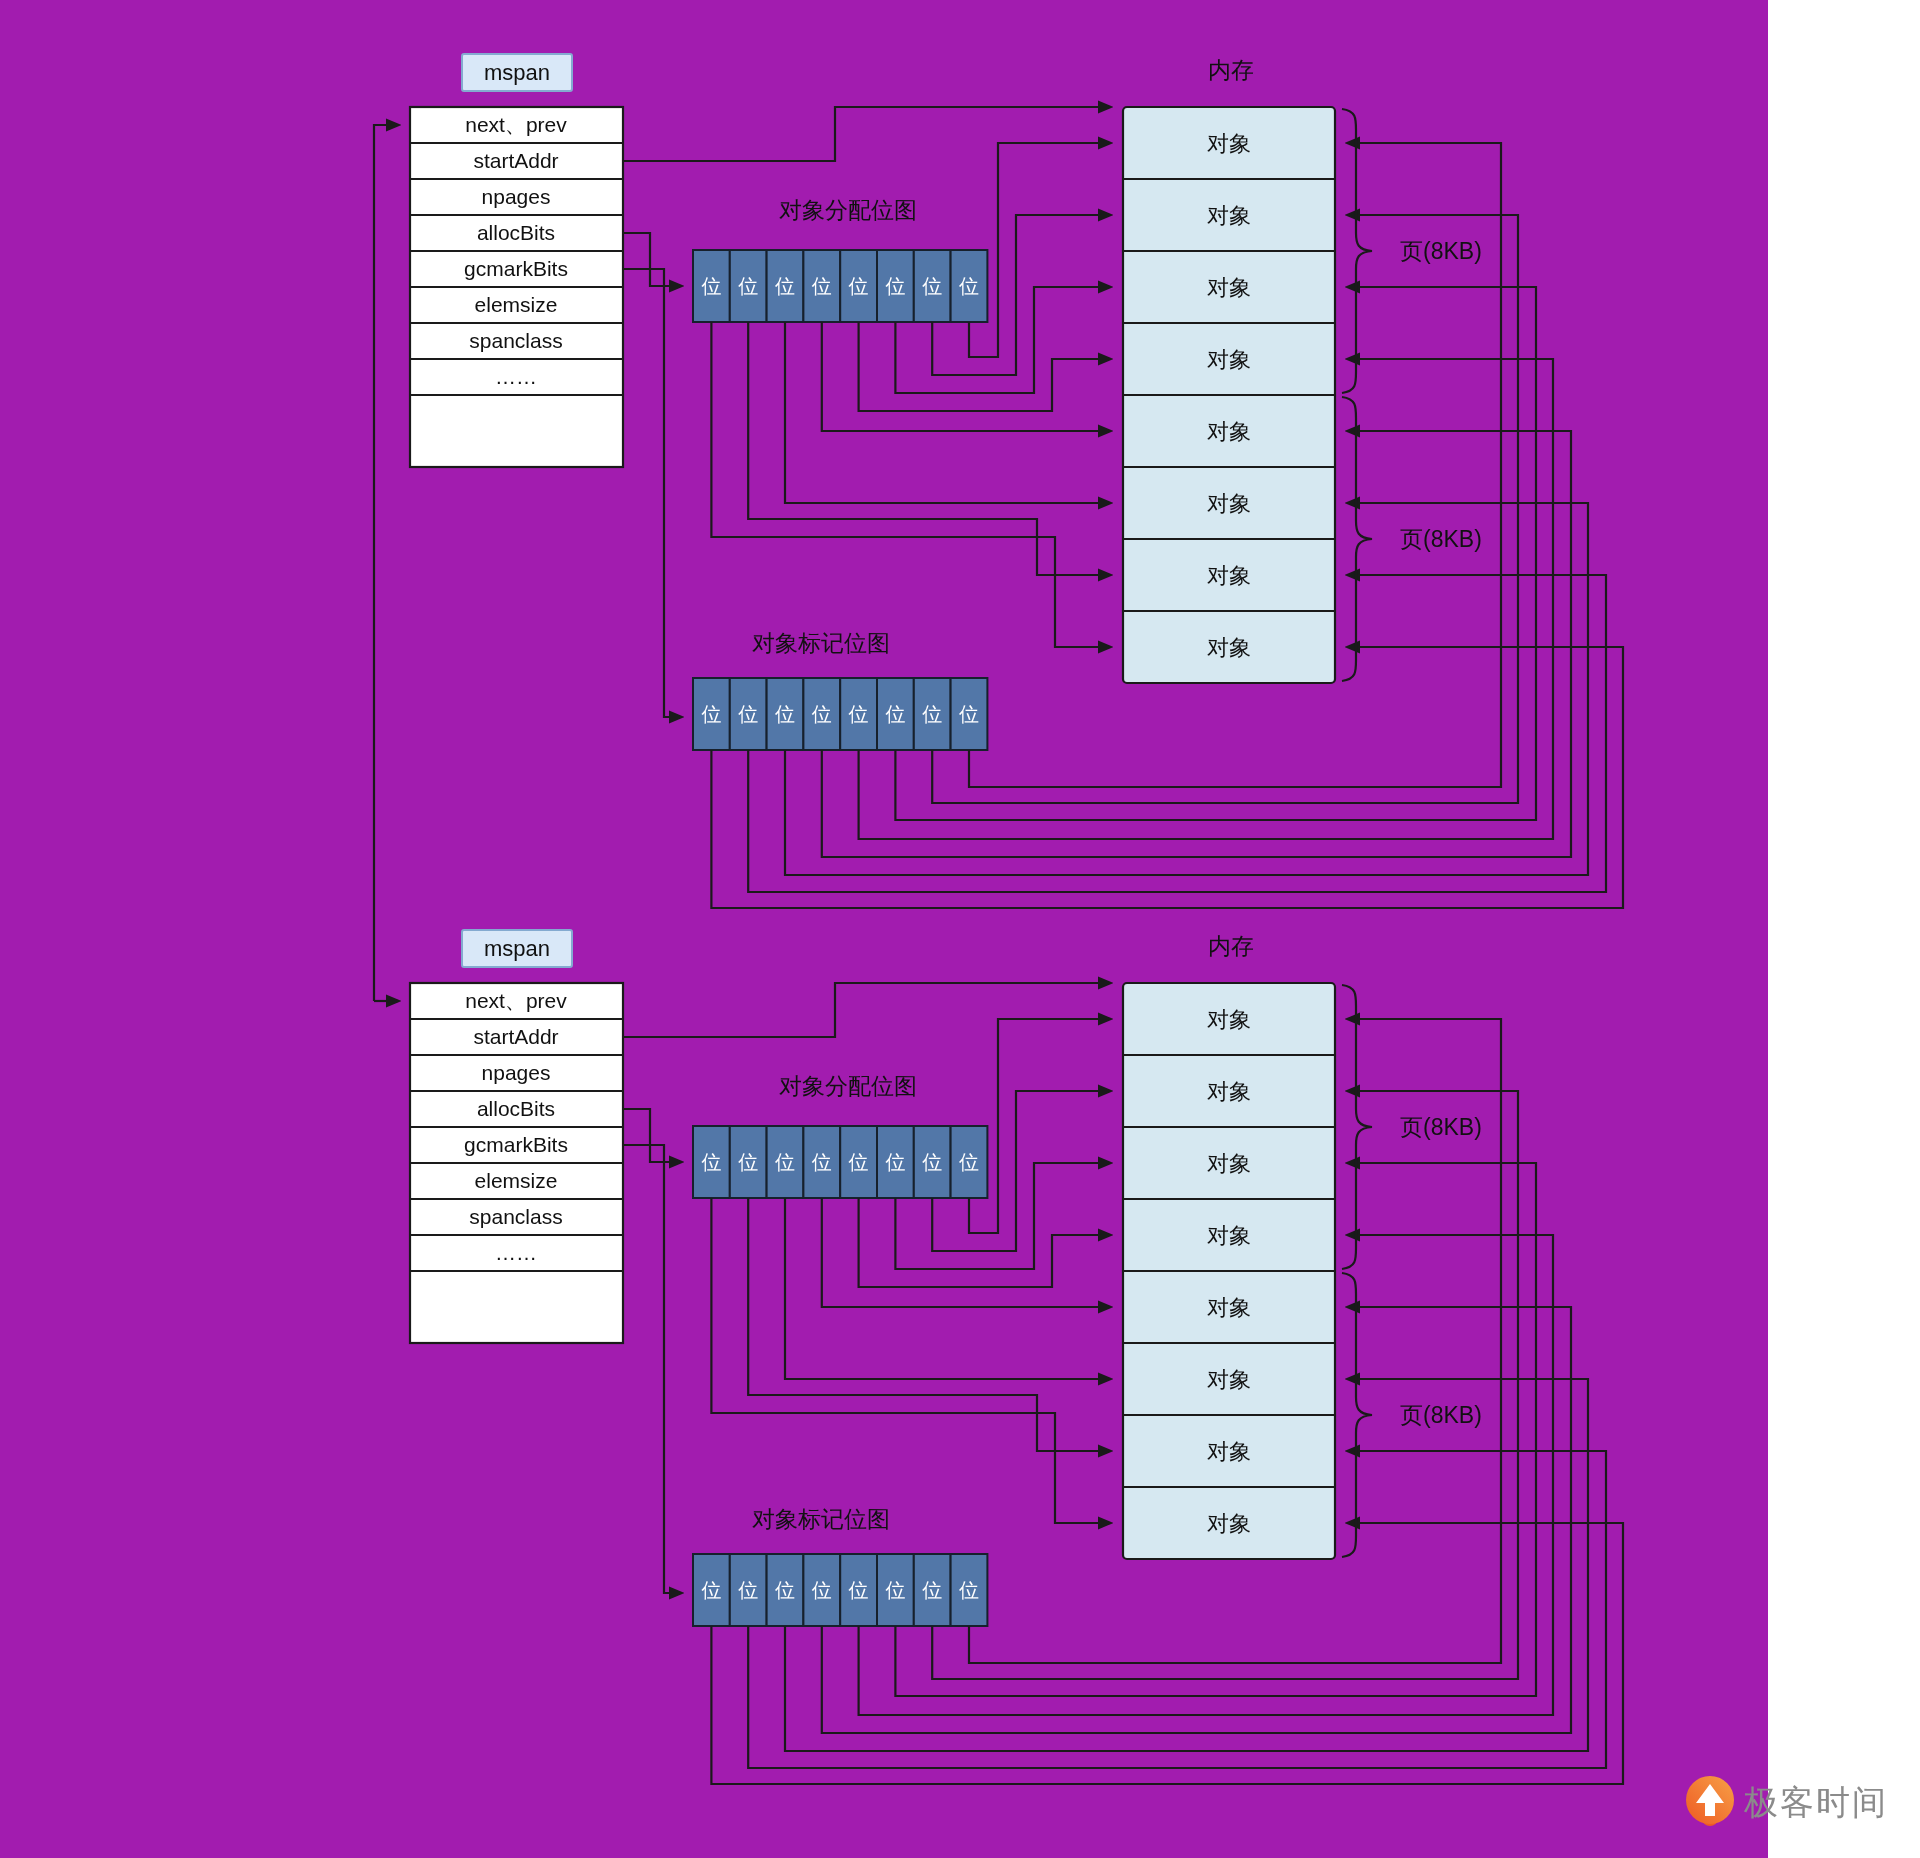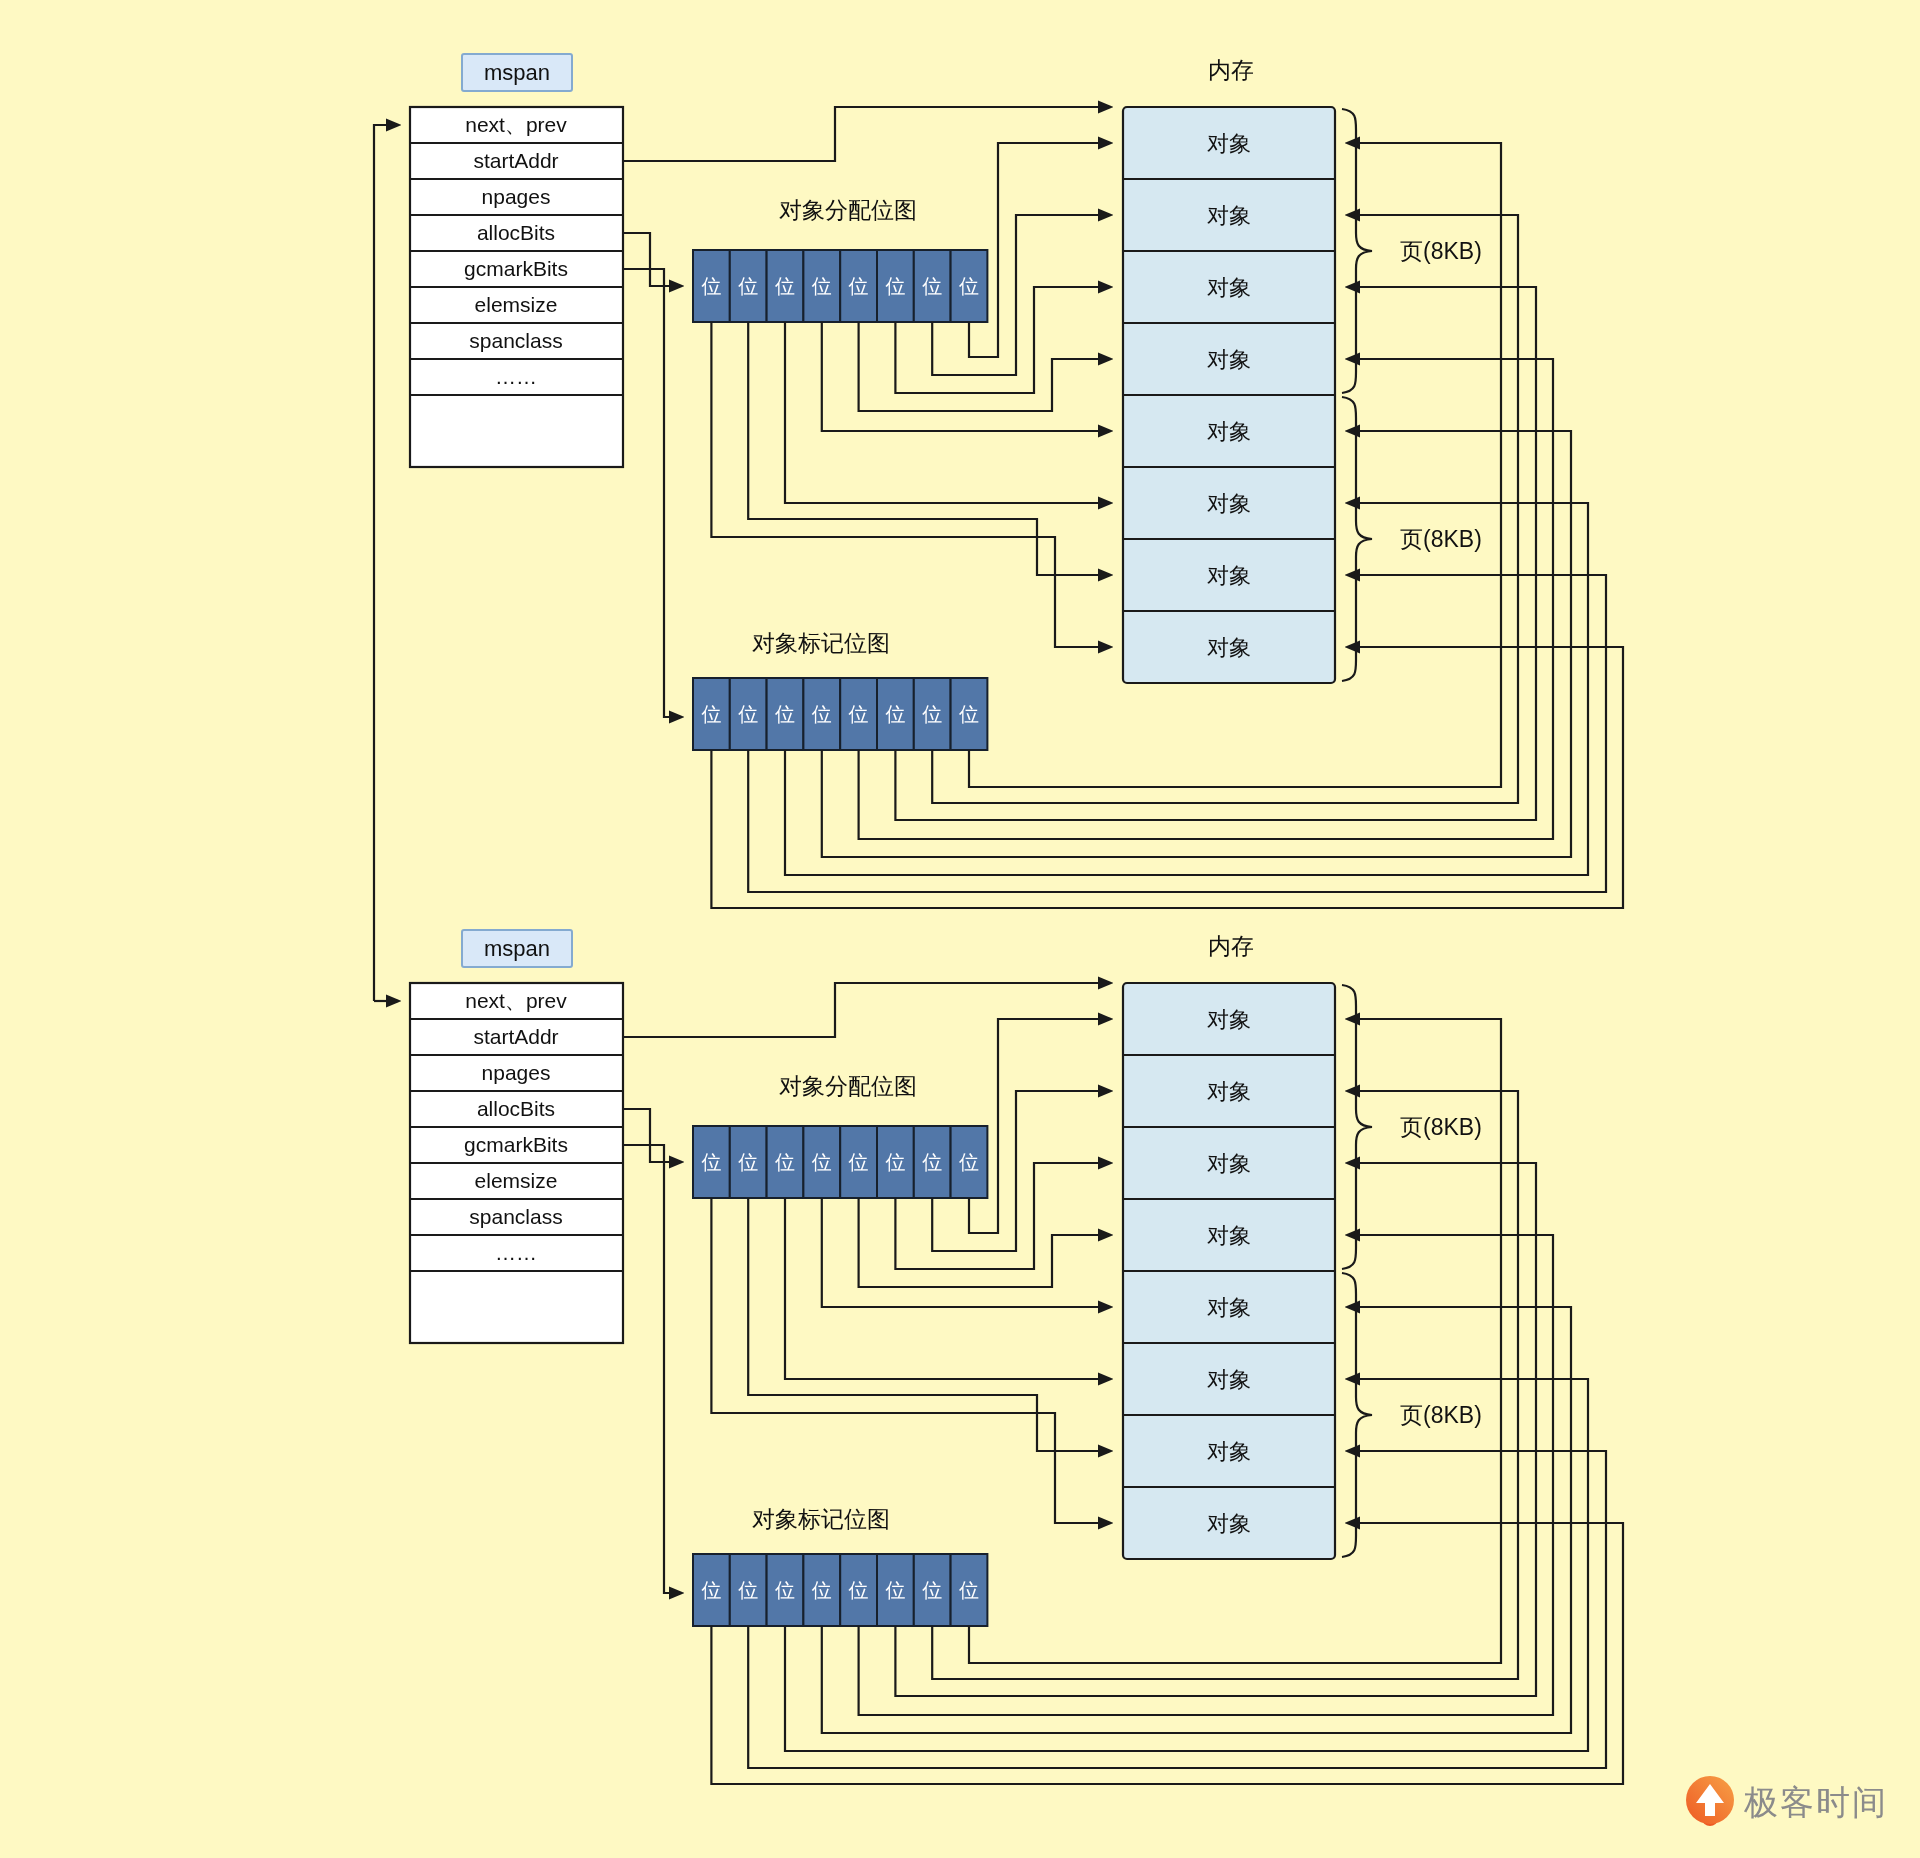--- a/index.html
+++ b/index.html
@@ -1,16 +1,16 @@
 <!DOCTYPE html>
 <html><head>
 <meta charset="utf-8">
 <style>
   html,body{margin:0;padding:0;background:#ffffff;}
-  .canvas{position:relative;width:1920px;height:1858px;background:#fef9c3;
+  .canvas{position:relative;width:1768px;height:1858px;background:#a21caf;
           font-family:"Liberation Sans", sans-serif;}
   svg{display:block;}
   .line{fill:none;stroke:#1a1a1a;stroke-width:2.2;}
   .thin{fill:none;stroke:#1a1a1a;stroke-width:2;}
   .struct-box{fill:#ffffff;stroke:#1a1a1a;stroke-width:2.2;}
   .mspan-box{fill:#d9e8f8;stroke:#84aad0;stroke-width:2;}
   .mem-box{fill:#d6e8f1;stroke:#1a1a1a;stroke-width:2.2;}
   .bit-cell{fill:#5277a8;stroke:#17202c;stroke-width:2;}
   .t-field{font-size:21px;fill:#111;text-anchor:middle;}
   .t-title{font-size:22px;fill:#111;text-anchor:middle;}

